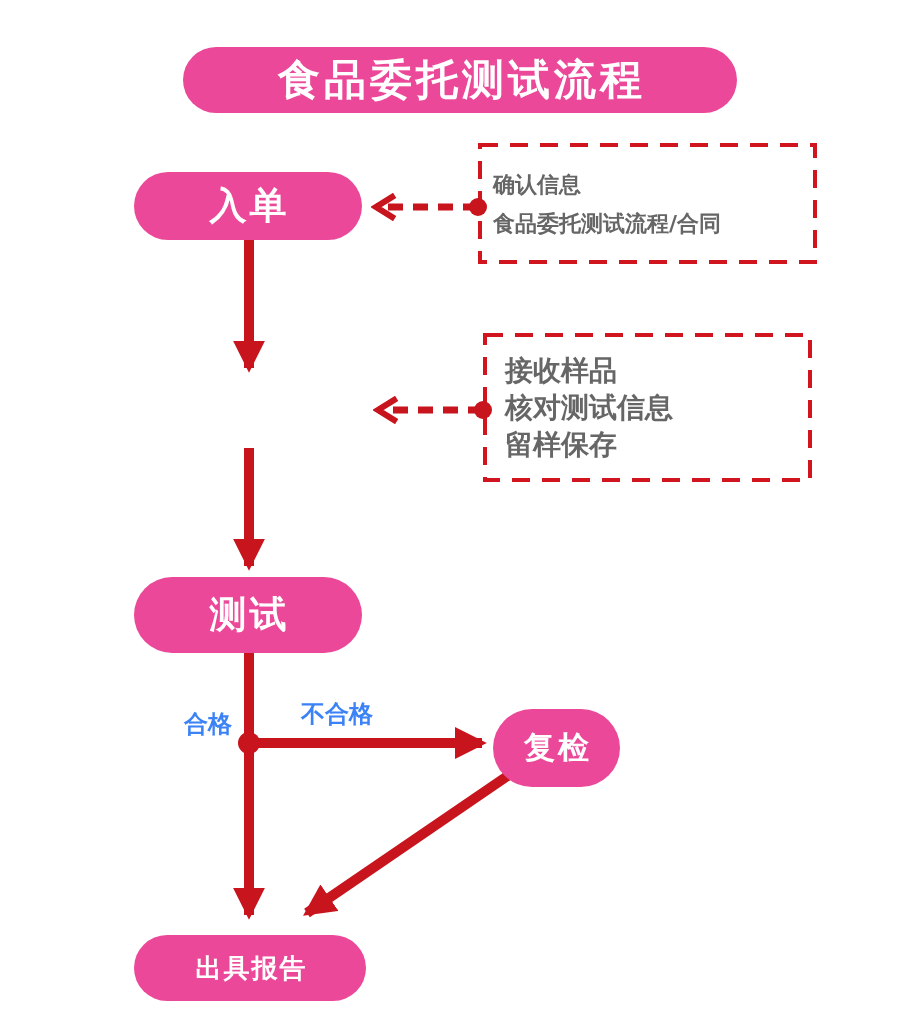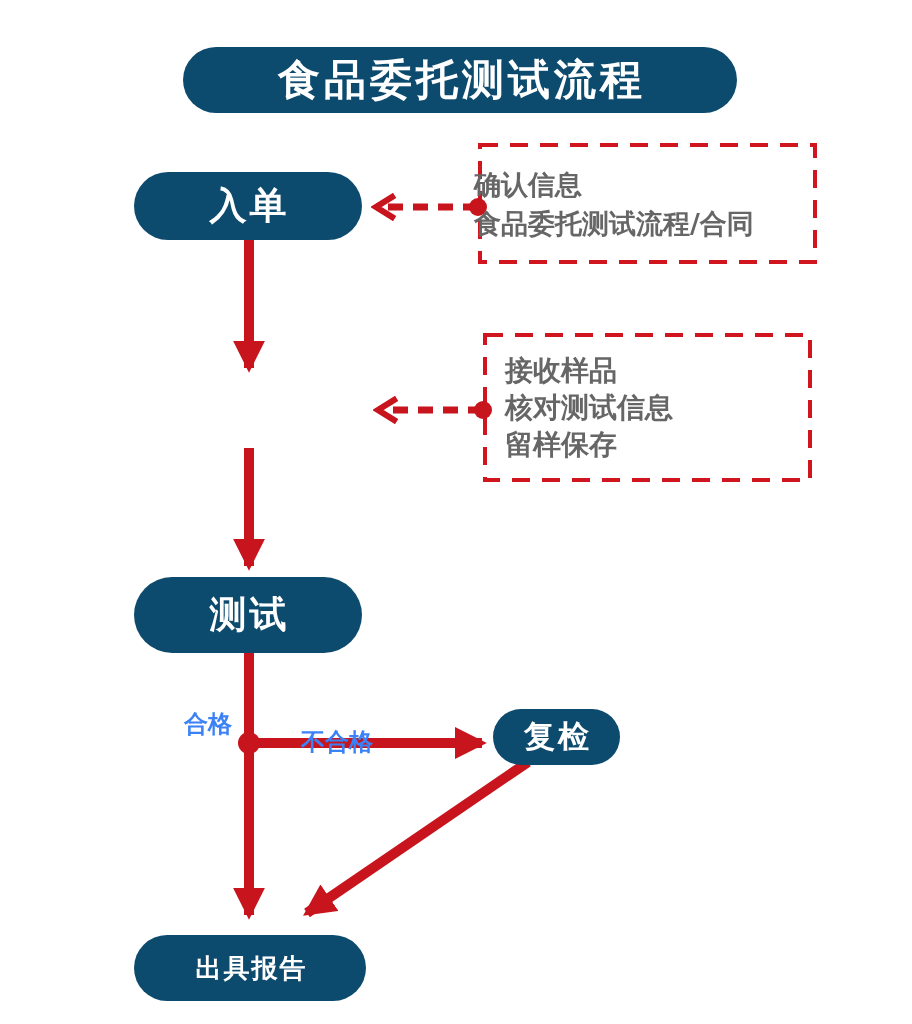--- a/index.html
+++ b/index.html
@@ -11,52 +11,52 @@
     font-family:"DejaVu Sans","Liberation Sans",sans-serif;
   }
   .overlay{position:absolute;left:0;top:0;z-index:1;}
   .solid{stroke:#C8141D;stroke-width:10;fill:none;}
   .dash-line{stroke:#C8141D;stroke-width:7;fill:none;stroke-dasharray:15 10;}
   .dash-rect{stroke:#D0151E;stroke-width:4;fill:none;stroke-dasharray:18 12;}
   .dot{fill:#C8141D;}
 
   .pill{
     position:absolute;z-index:2;
-    background:#0c4a6e;color:#ffffff;
+    background:#ec4899;color:#ffffff;
     font-weight:bold;
     display:flex;align-items:center;justify-content:center;
     border-radius:999px;
     letter-spacing:3px;
     text-indent:3px;
   }
   .title-banner{
     left:183px;top:47px;width:554px;height:66px;
     font-size:42px;letter-spacing:4px;text-indent:4px;
   }
   .node-entry  {left:134px;top:172px;width:228px;height:68px;font-size:37px;}
   .node-accept {left:134px;top:378px;width:228px;height:68px;font-size:37px;}
   .node-test   {left:134px;top:577px;width:228px;height:76px;font-size:37px;}
-  .node-recheck{left:493px;top:709px;width:127px;height:56px;font-size:31px;font-family:Liberation Serif, serif;}
+  .node-recheck{left:493px;top:709px;width:127px;height:78px;font-size:31px;font-family:Liberation Serif, serif;}
   .node-report {left:134px;top:935px;width:232px;height:66px;font-size:26px;letter-spacing:2px;}
 
   .note{
     position:absolute;z-index:2;
     color:#666666;font-weight:bold;
     display:flex;flex-direction:column;justify-content:center;
   }
-  .note-entry{left:474px;top:145px;width:310px;height:117px;font-size:27px;line-height:39px;}
+  .note-entry{left:493px;top:145px;width:310px;height:117px;font-size:22px;line-height:39px;}
   .note-accept{left:505px;top:335px;width:300px;height:145px;font-size:28px;line-height:37px;}
   .note-line{white-space:nowrap;}
 
   .edge-label{
     position:absolute;z-index:2;
     color:#3b82f6;font-weight:bold;font-size:24px;white-space:nowrap;
   }
   .label-pass{left:150px;top:708px;width:82px;text-align:right;}
-  .label-fail{left:301px;top:698px;margin-top:28px;}
+  .label-fail{left:301px;top:698px;}
 </style>
 </head>
 <body>
 
 <div class="canvas">
 
   <svg class="overlay" width="912" height="1024" viewBox="0 0 912 1024">
     <defs>
       <marker id="ah" viewBox="0 0 10 10" refX="8.5" refY="5" markerWidth="3.2" markerHeight="3.2" orient="auto">
         <path d="M0,0 L10,5 L0,10 Z" fill="#C8141D"></path>

